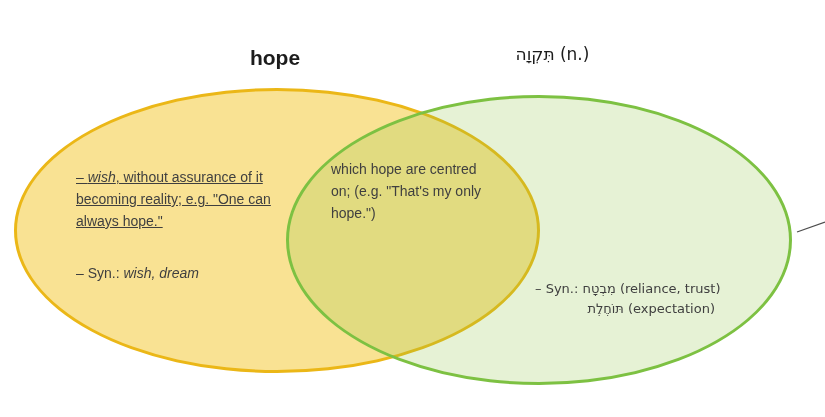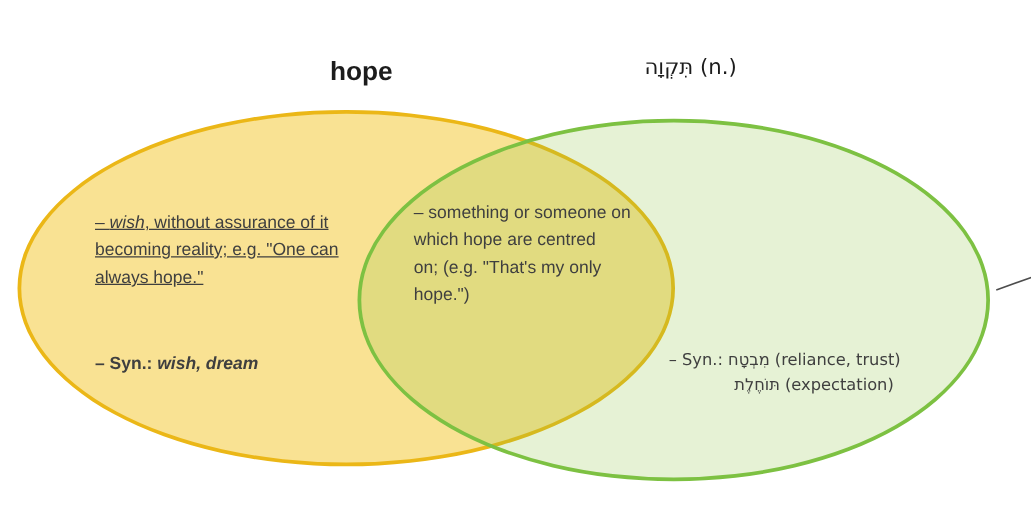--- a/index.html
+++ b/index.html
@@ -13,27 +13,27 @@
     background:var(--yellow_fill);border:3px solid var(--yellow_border);
     z-index:1;
   }
   #green-ellipse{
     left:286px;top:95px;width:506px;height:290px;
     background:var(--green_fill);border:3px solid var(--green_border);
     z-index:2;
   }
   #connector{position:absolute;left:794px;top:220px;z-index:0;}
   .title{position:absolute;z-index:5;color:var(--title_text,#1c1c1c);text-align:center;}
-  #title-hope{left:239px;top:46px;width:100px;font-size:21px;font-weight:700;text-align:center;}
+  #title-hope{left:225px;top:46px;width:100px;font-size:21px;font-weight:700;text-align:center;}
   #title-tikvah{left:485px;top:44px;width:135px;font-size:17px;font-weight:400;}
   .he{font-family:"DejaVu Sans","Liberation Sans",sans-serif;direction:ltr;}
   .txt{position:absolute;z-index:5;font-size:14px;line-height:22px;}
   .ln{white-space:nowrap;}
   #left-def{left:76px;top:166px;text-decoration:underline;}
-  #left-syn{left:76px;top:279px;font-weight:bold;}
+  #left-syn{left:76px;top:262px;}
   #middle-def{left:331px;top:153px;}
   #middle-def .para2{margin-top:5px;}
   #right-syn{left:535px;top:279px;width:180px;text-align:right;font-size:13px;line-height:20px;}
   i{font-style:italic;}
 </style>
 </head>
 <body>
 
 <div id="canvas">
 
@@ -53,21 +53,20 @@
     <div class="ln">becoming reality; e.g. "One can</div>
     <div class="ln">always hope."</div>
   </div>
 
   <div class="txt" id="left-syn">
     <span class="ln">– Syn.: </span><i>wish, dream</i>
   </div>
 
   <div class="txt" id="middle-def">
     <div class="para para2">
-      <div class="ln">– something or someone on</div>
       <div class="ln">which hope are centred</div>
       <div class="ln">on; (e.g. "That's my only</div>
       <div class="ln">hope.")</div>
     </div>
   </div>
 
   <div class="txt he" id="right-syn">
     <div class="ln">– Syn.: מִבְטָח (reliance, trust)</div>
     <div class="ln">תּוֹחֶלֶת (expectation)</div>
   </div>

